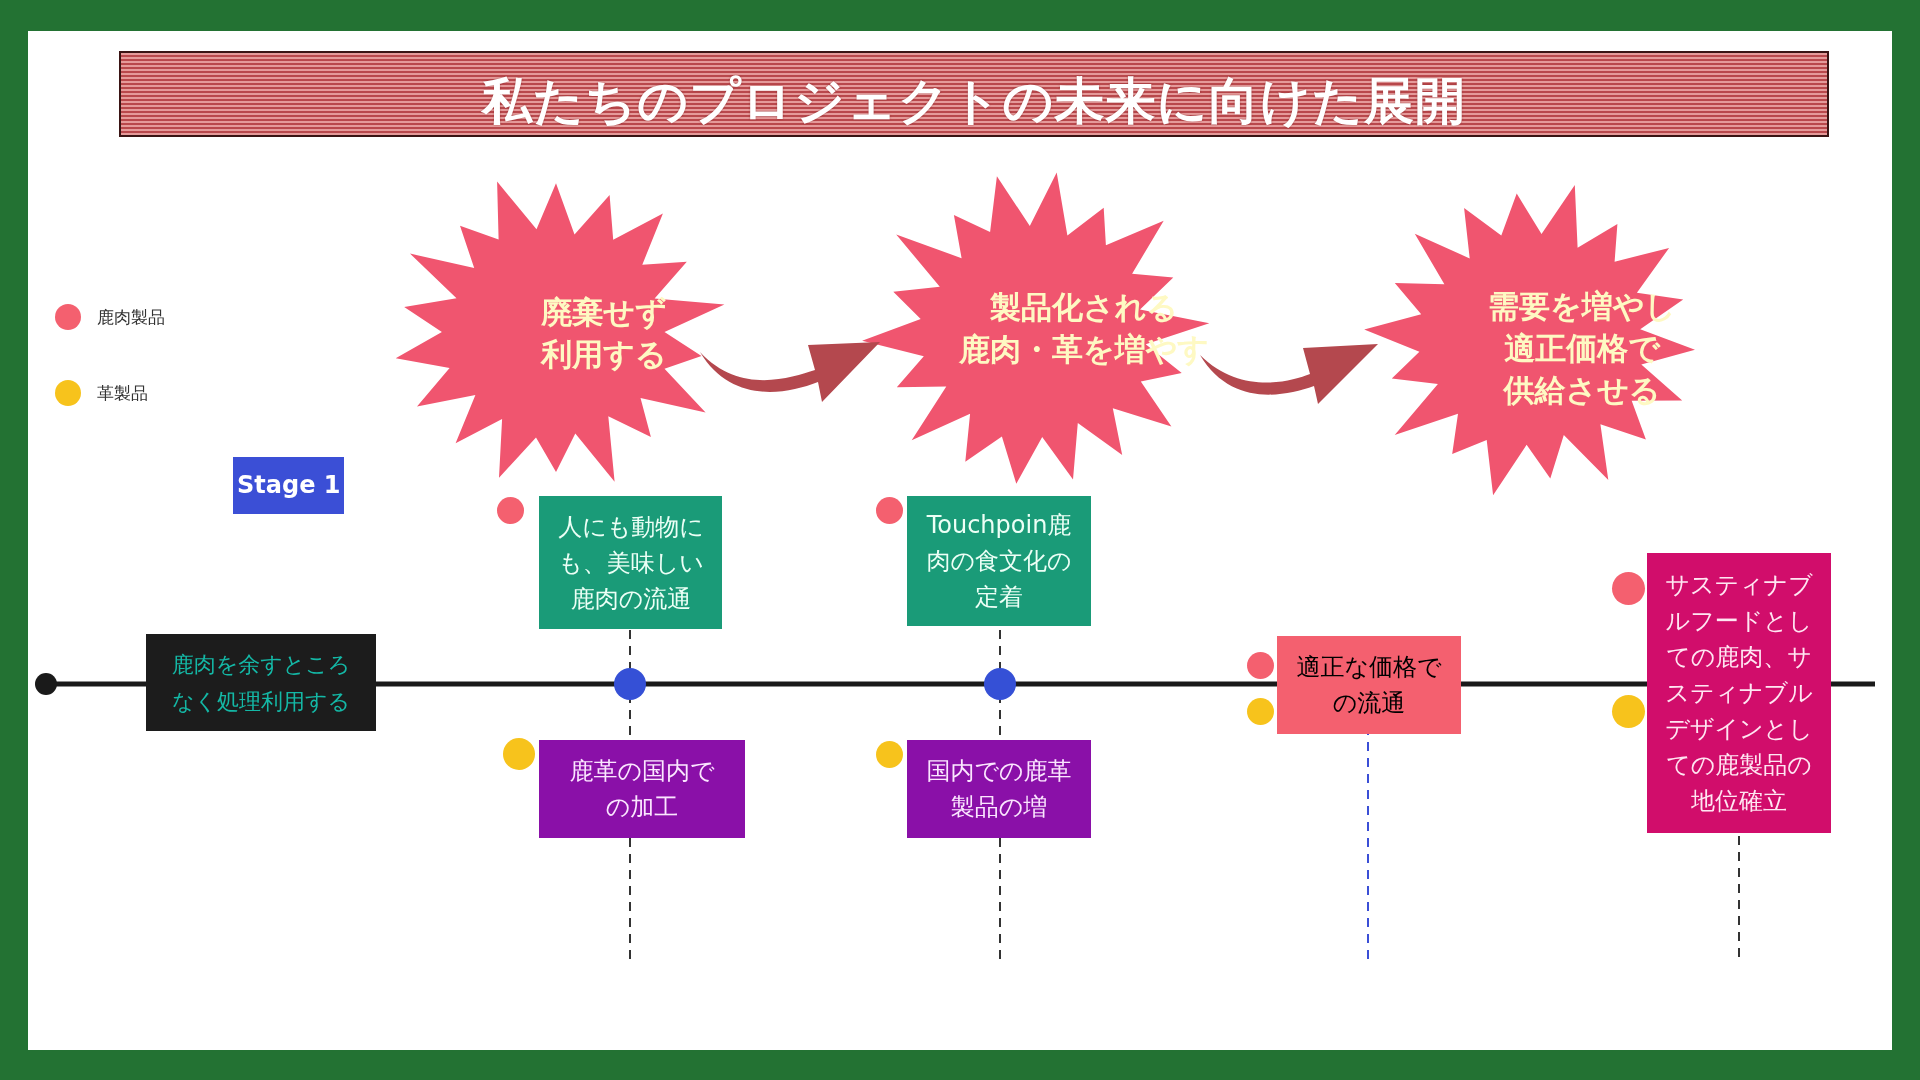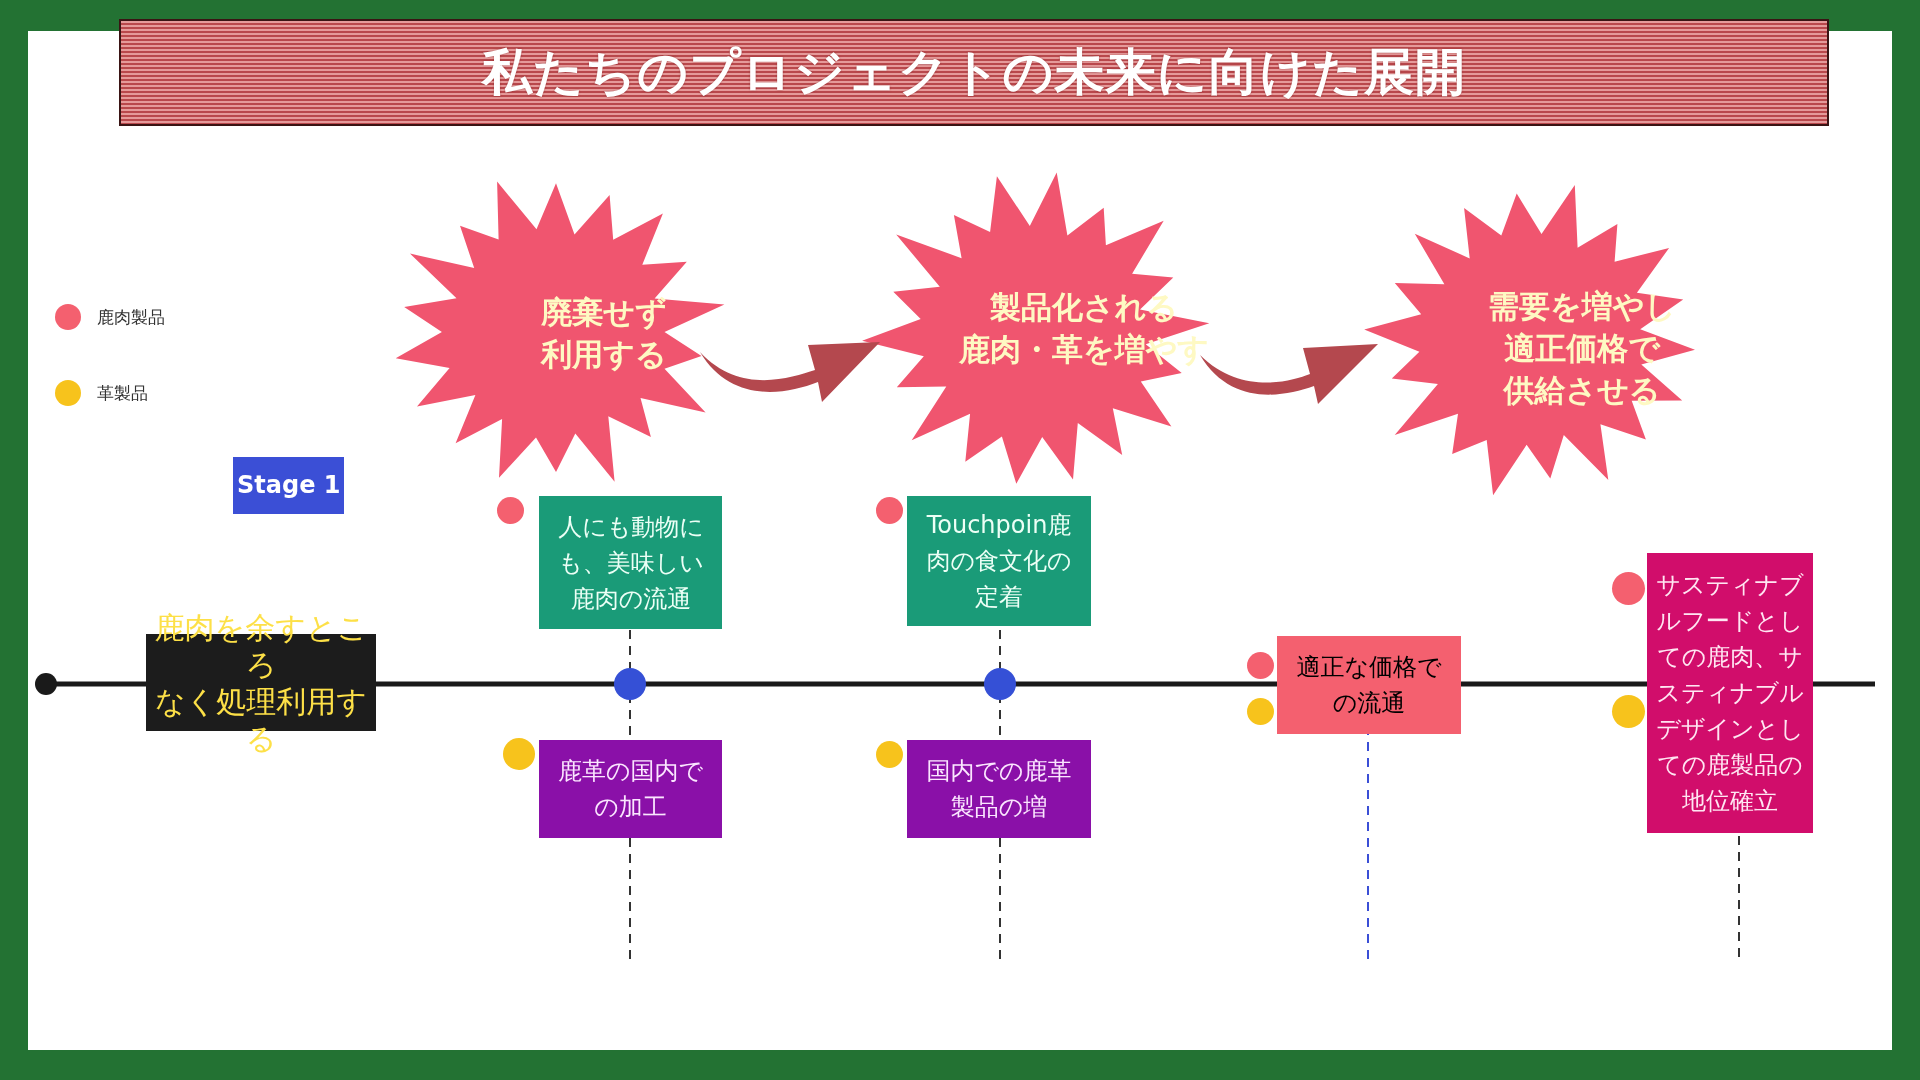--- a/index.html
+++ b/index.html
@@ -6,24 +6,24 @@
   body {
     width:1920px; height:1080px; position:relative; overflow:hidden;
     background:#237233;
     font-family:"DejaVu Sans","Liberation Sans",sans-serif;
   }
   .panel {
     position:absolute; left:28px; top:31px; width:1864px; height:1019px;
     background:#ffffff;
   }
   .title-bar {
-    position:absolute; left:119px; top:19px; width:1710px; height:107px;
+    position:absolute; left:119px; top:51px; width:1710px; height:86px;
     border:2px solid #3a1414;
     background: repeating-linear-gradient(to bottom, #e59a9a 0px, #e59a9a 2px, #b9484c 2px, #b9484c 4px);
-    display:flex; align-items:center; justify-content:center;
+    display:flex; align-items:flex-end; justify-content:center;
     box-sizing:border-box;
   }
   .title-text {
     color:#ffffff; font-weight:bold; font-size:50px; letter-spacing:1px;
     text-shadow:0 0 2px rgba(120,30,30,.6);
   }
   .legend-item { position:absolute; display:flex; align-items:center; }
   .legend-dot { width:26px; height:26px; border-radius:50%; }
   .legend-label { margin-left:16px; font-size:17px; color:#333; }
   .stage-label {
@@ -36,21 +36,21 @@
     position:absolute; text-align:center; font-weight:bold; color:#fef9c3;
     font-size:31px; line-height:42px; white-space:pre-line;
     transform:translate(-50%,-50%);
     margin-left:48px;
   }
   .box {
     position:absolute; display:flex; align-items:center; justify-content:center;
     text-align:center; white-space:pre-line; box-sizing:border-box;
     font-size:24px; line-height:36px; padding:6px;
   }
-  .box-black { background:#1c1c1c; color:#fde047; font-size:30px; line-height:37px; }
+  .box-black { background:#1c1c1c; color:#14b8a6; font-size:22px; line-height:37px; }
   .box-green { background:#1a9b78; color:#ecfff6; }
   .box-purple { background:#8a10a8; color:#fbe6ff; }
   .box-coral { background:#f4606f; color:#000000; }
   .box-magenta { background:#d10d6b; color:#ffe6f2; line-height:36px; }
   .dot { position:absolute; border-radius:50%; }
 </style>
 </head>
 <body>
 
 <div class="panel"></div>
@@ -103,37 +103,37 @@
 供給させる</div>
 
 <div class="box box-black" style="left:146px; top:634px; width:230px; height:97px;">鹿肉を余すところ
 なく処理利用する</div>
 
 <div class="dot" style="left:497px; top:497px; width:27px; height:27px; background:#f4606f;"></div>
 <div class="box box-green" style="left:539px; top:496px; width:183px; height:133px;padding-left:7px;">人にも動物に
 も、美味しい
 鹿肉の流通</div>
 <div class="dot" style="left:503px; top:738px; width:32px; height:32px; background:#f7c31c;"></div>
-<div class="box box-purple" style="left:539px; top:740px; width:183px; height:98px;">鹿革の国内で
+<div class="box box-purple" style="left:539px; top:740px; width:206px; height:98px;">鹿革の国内で
 の加工</div>
 
 <div class="dot" style="left:876px; top:497px; width:27px; height:27px; background:#f4606f;"></div>
 <div class="box box-green" style="left:907px; top:496px; width:184px; height:130px;">Touchpoin鹿
 肉の食文化の
 定着</div>
 <div class="dot" style="left:876px; top:741px; width:27px; height:27px; background:#f7c31c;"></div>
 <div class="box box-purple" style="left:907px; top:740px; width:184px; height:98px;">国内での鹿革
 製品の増</div>
 
 <div class="dot" style="left:1247px; top:652px; width:27px; height:27px; background:#f4606f;"></div>
 <div class="dot" style="left:1247px; top:698px; width:27px; height:27px; background:#f7c31c;"></div>
 <div class="box box-coral" style="left:1277px; top:636px; width:184px; height:98px;">適正な価格で
 の流通</div>
 
 <div class="dot" style="left:1612px; top:572px; width:33px; height:33px; background:#f4606f;"></div>
 <div class="dot" style="left:1612px; top:695px; width:33px; height:33px; background:#f7c31c;"></div>
-<div class="box box-magenta" style="left:1647px; top:553px; width:166px; height:280px;">サスティナブ
+<div class="box box-magenta" style="left:1647px; top:553px; width:184px; height:280px;">サスティナブ
 ルフードとし
 ての鹿肉、サ
 スティナブル
 デザインとし
 ての鹿製品の
 地位確立</div>
 
 </body></html>

